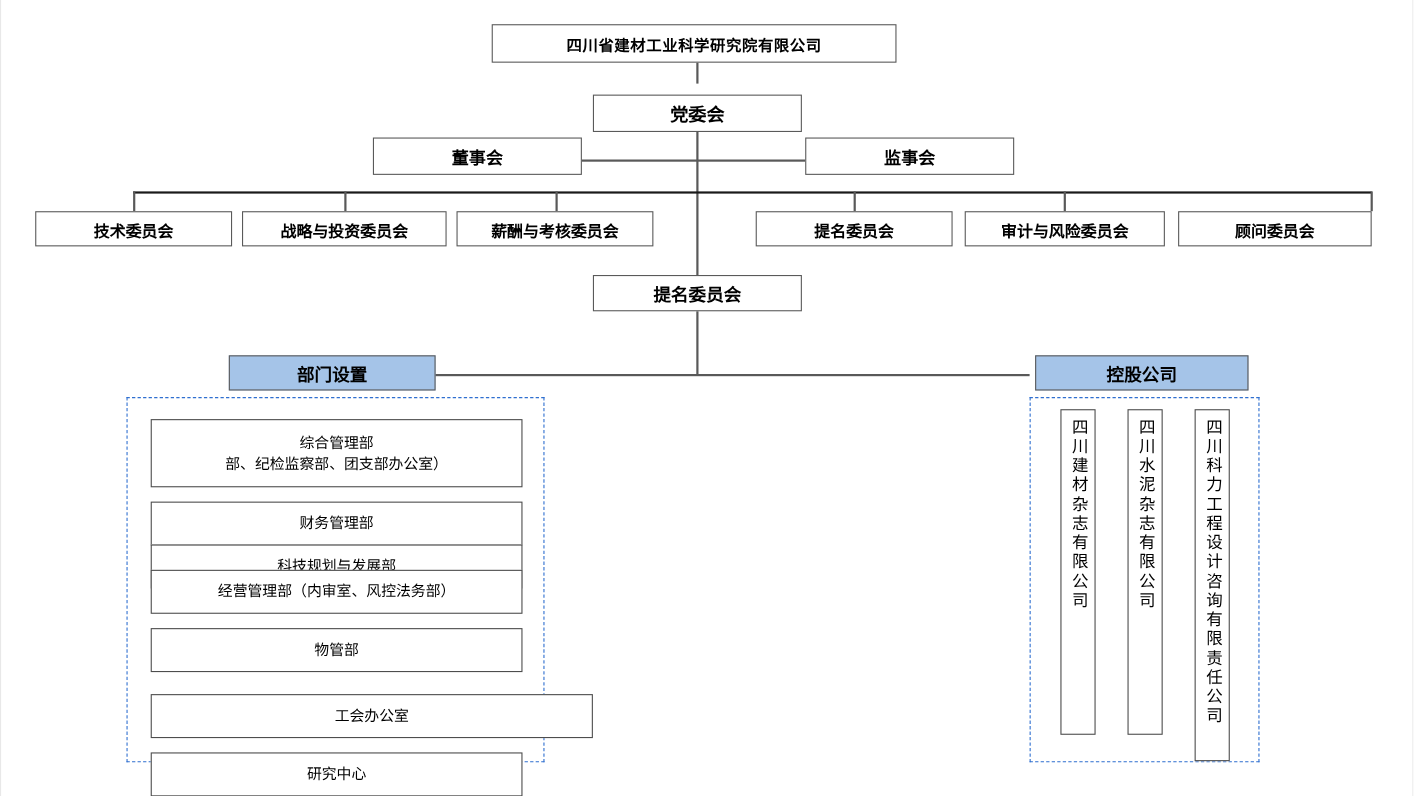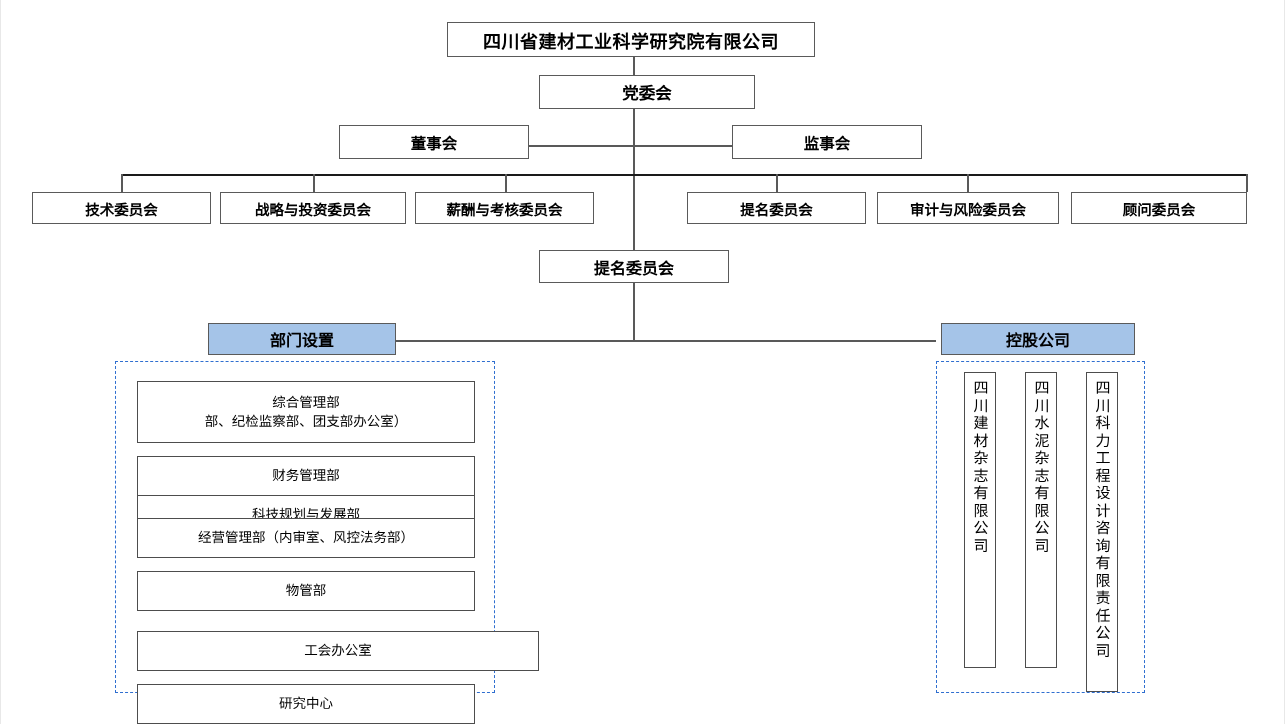--- a/index.html
+++ b/index.html
@@ -31,21 +31,21 @@
     background: #ffffff;
     border: 1.4px solid #5a5a5a;
     display: flex;
     align-items: center;
     justify-content: center;
     text-align: center;
     color: #000000;
     z-index: 5;
   }
   .node.title {
-    font-size: 18px;
+    font-size: 14px;
     font-weight: bold;
     letter-spacing: 0.5px;
   }
   .node.lvl2 {
     font-size: 16.5px;
     font-weight: bold;
   }
   .node.lvl3 {
     font-size: 15.5px;
     font-weight: bold;
@@ -157,21 +157,21 @@
   <div class="ln v" style="left:775px; top:174px; height:18px;"></div>
   <div class="ln v" style="left:966px; top:174px; height:18px;"></div>
   <div class="ln v" style="left:1245px; top:174px; height:18px;"></div>
 
   <div class="ln v" style="left:632px; top:282px; height:59px;"></div>
 
   <div class="ln h" style="left:394px; top:340px; width:541px;"></div>
 
   <div class="node title" style="left:446px; top:22px; width:368px; height:35px;">四川省建材工业科学研究院有限公司</div>
 
-  <div class="node lvl2" style="left:538px; top:75px; width:216px; height:34px;">党委会</div>
+  <div class="node lvl2" style="left:538px; top:86px; width:190px; height:34px;">党委会</div>
 
   <div class="node lvl3" style="left:338px; top:125px; width:190px; height:34px;">董事会</div>
   <div class="node lvl3" style="left:731px; top:125px; width:190px; height:34px;">监事会</div>
 
   <div class="node cmte" style="left:31px; top:192px; width:179px; height:32px;">技术委员会</div>
   <div class="node cmte" style="left:219px; top:192px; width:186px; height:32px;">战略与投资委员会</div>
   <div class="node cmte" style="left:414px; top:192px; width:179px; height:32px;">薪酬与考核委员会</div>
 
   <div class="node cmte" style="left:686px; top:192px; width:179px; height:32px;">提名委员会</div>
   <div class="node cmte" style="left:876px; top:192px; width:182px; height:32px;">审计与风险委员会</div>

